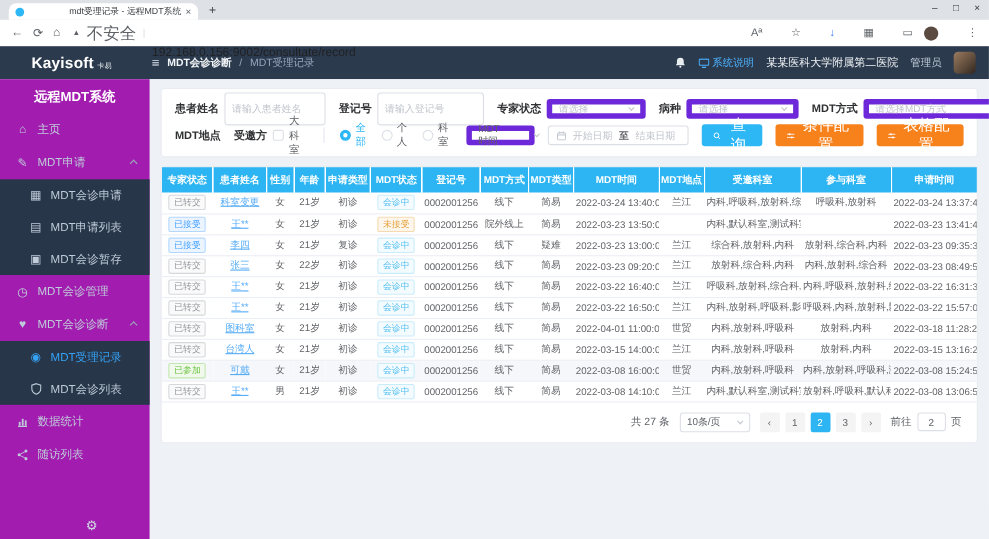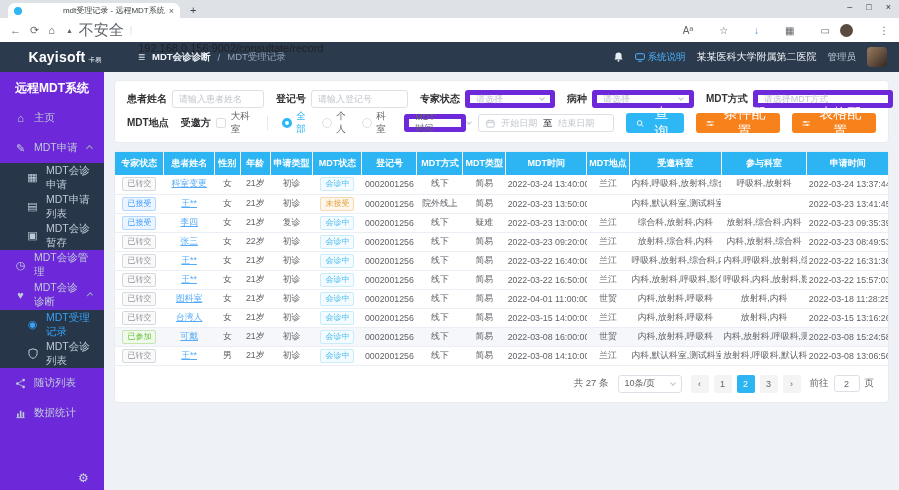--- a/index.html
+++ b/index.html
@@ -38,40 +38,40 @@
   .crumb-sep, .crumb-current { font-size:9.5px; color:#97a8be; }
   .header-right { display:flex; align-items:center; gap:11px; padding-right:12px; }
   .bell svg { display:block; }
   .help { display:flex; align-items:center; gap:3px; color:#4db3ff; font-size:9.5px; cursor:pointer; }
   .hospital { font-size:10px; color:#f0f3f6; }
   .role { font-size:9.5px; color:#bfcbd9; }
   .avatar { width:20px; height:20px; border-radius:4px; background:linear-gradient(135deg,#9a7b60 0%,#5d4a3a 60%,#2f2620 100%); cursor:pointer; }
 
   
   .app-body { display:flex; height:418px; }
-  .sidebar { width:104px; flex-shrink:0; background:#6d28d9; position:relative; }
+  .sidebar { width:136px; flex-shrink:0; background:#a21caf; position:relative; }
   .sys-title { text-align:center; color:#fff; font-weight:bold; font-size:12px; padding:8px 0 6px; }
   .menu-item { height:30px; display:flex; align-items:center; padding:0 12px 0 14px; color:#bfcbd9; font-size:10.5px; gap:7px; cursor:pointer; }
   .mi-icon { width:13px; text-align:center; font-size:11px; flex-shrink:0; }
   .mi-icon svg { display:block; margin:0 auto; }
   .chev-up { margin-left:auto; width:5px; height:5px; border-right:1px solid #9aa9bb; border-bottom:1px solid #9aa9bb; transform:rotate(-135deg); }
   .submenu { background:#273649; }
   .sub-item { padding-left:26px; height:29px; }
   .sub-item.active { color:#36a3f7; }
   .sub-item.active .mi-icon { color:#36a3f7; }
   .gear { position:absolute; bottom:5px; left:78px; color:#cfd8e2; font-size:12px; cursor:pointer; }
 
   .content { flex:1; background:#eef1f5; padding:8px 10px; overflow:hidden; }
 
   
   .filter-card { background:#fff; border:1px solid #e8ebf0; border-radius:4px; padding:6px 12px 7px; }
   .frow { display:flex; align-items:center; gap:12px; height:24px; }
   .fitem { display:flex; align-items:center; gap:5px; }
   .flabel { font-size:10px; font-weight:bold; color:#303133; white-space:nowrap; }
-  .tinput { height:18px; border:1px solid #dcdfe6; border-radius:3px; font-size:9px; padding:0 6px; color:#606266; outline:none; }
+  .tinput { height:30px; border:1px solid #dcdfe6; border-radius:3px; font-size:9px; padding:0 6px; color:#606266; outline:none; }
   .tinput::placeholder { color:#c0c4cc; }
   .fselect { height:18px; border:5px solid #6d28d9; border-radius:3px; display:flex; align-items:center; justify-content:space-between; padding:0 6px; font-size:9px; color:#c0c4cc; cursor:pointer; background:#fff;gap:32px; }
   .chev-down { width:4px; height:4px; border-right:1px solid #c0c4cc; border-bottom:1px solid #c0c4cc; transform:rotate(45deg); margin-top:-2px; flex-shrink:0; }
   .check { width:10px; height:10px; border:1px solid #dcdfe6; border-radius:2px; background:#fff; cursor:pointer; flex-shrink:0; }
   .radio { width:10px; height:10px; border:1px solid #dcdfe6; border-radius:50%; background:#fff; cursor:pointer; flex-shrink:0; }
   .radio.on { border:3px solid #2db7f5; }
   .rlabel { font-size:9.5px; color:#606266; cursor:pointer; }
   .rlabel.on { color:#2db7f5; }
   .vdiv { width:1px; height:14px; background:#e4e7ed; margin:0 2px; }
   .datebox { height:18px; border:1px solid #dcdfe6; border-radius:3px; display:flex; align-items:center; gap:6px; padding:0 7px; font-size:9px; color:#c0c4cc; }
@@ -222,39 +222,39 @@
               <path d="M8 1l6.5 2.2v5.3c0 4.2-3 6.6-6.5 7.9-3.5-1.3-6.5-3.7-6.5-7.9V3.2z" fill="none" stroke="#bfcbd9" stroke-width="1.6"></path>
             </svg>
         </span>
         <span>MDT会诊列表</span>
       </div>
     </div>
 
     <div class="menu-item">
       <span class="mi-icon">
         <svg width="11" height="11" viewBox="0 0 16 16">
+            <path d="M2 14h12" stroke="#bfcbd9" stroke-width="1.4"></path>
+            <rect x="3" y="8" width="2.4" height="5" fill="#bfcbd9"></rect>
+            <rect x="7" y="4" width="2.4" height="9" fill="#bfcbd9"></rect>
+            <rect x="11" y="6" width="2.4" height="7" fill="#bfcbd9"></rect>
+          </svg>
+      </span>
+      <span>数据统计</span>
+    </div>
+
+    <div class="menu-item">
+      <span class="mi-icon">
+        <svg width="11" height="11" viewBox="0 0 16 16">
             <circle cx="12.5" cy="3" r="2" fill="#bfcbd9"></circle>
             <circle cx="3.5" cy="8" r="2" fill="#bfcbd9"></circle>
             <circle cx="12.5" cy="13" r="2" fill="#bfcbd9"></circle>
             <path d="M5 7l6-3M5 9l6 3" stroke="#bfcbd9" stroke-width="1.2"></path>
           </svg>
       </span>
       <span>随访列表</span>
-    </div>
-
-    <div class="menu-item">
-      <span class="mi-icon">
-        <svg width="11" height="11" viewBox="0 0 16 16">
-            <path d="M2 14h12" stroke="#bfcbd9" stroke-width="1.4"></path>
-            <rect x="3" y="8" width="2.4" height="5" fill="#bfcbd9"></rect>
-            <rect x="7" y="4" width="2.4" height="9" fill="#bfcbd9"></rect>
-            <rect x="11" y="6" width="2.4" height="7" fill="#bfcbd9"></rect>
-          </svg>
-      </span>
-      <span>数据统计</span>
     </div>
 
     <span class="gear">⚙</span>
   </div>
 
   <div class="content">
 
     <div class="filter-card">
       <div class="frow">
         <div class="fitem">

